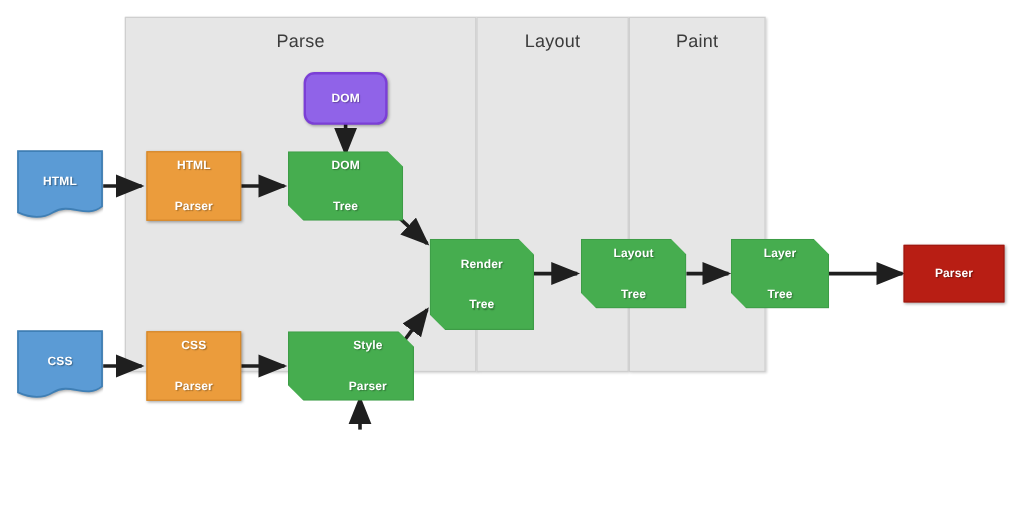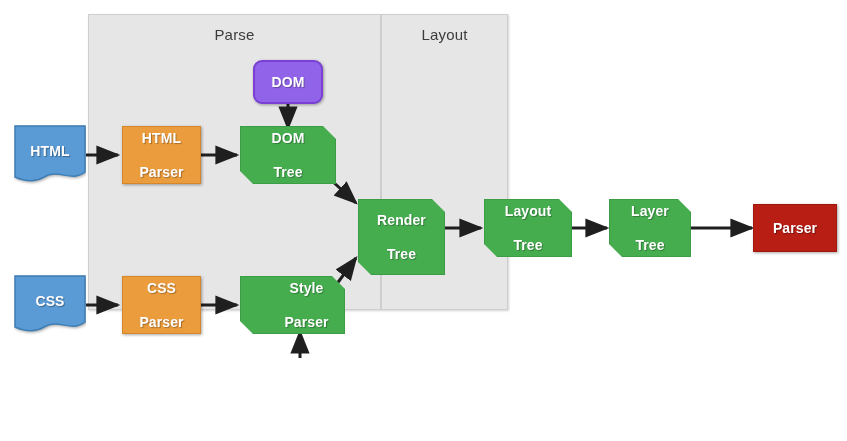--- a/index.html
+++ b/index.html
@@ -14,21 +14,21 @@
     overflow: hidden;
   }
   #stage {
     position: relative;
     width: 847px;
     height: 441px;
   }
   
   .lanes {
     position: absolute;
-    left: 88px;
+    left: 104px;
     top: 14px;
     width: 654px;
     height: 296px;
   }
   .lane {
     position: absolute;
     top: 0;
     bottom: 0;
     background: #e6e6e6;
     border: 1px solid #cfcfcf;
@@ -47,21 +47,21 @@
   }
   
   .node {
     position: absolute;
     box-sizing: border-box;
     display: flex;
     align-items: center;
     justify-content: center;
     text-align: center;
     color: #ffffff;
-    font-size: 14px;
+    font-size: 10px;
     line-height: 17px;
     font-weight: bold;
     letter-spacing: .1px;
     filter: drop-shadow(1px 1px 1.5px rgba(0,0,0,0.35));
   }
   .node span { display: block; position: relative; z-index: 2; }
 
   
   .doc {
     background: transparent;
@@ -122,20 +122,23 @@
   <div class="lanes">
 
     <div class="lane" style="left:0px; width:293px;">
       <div class="lane-title">Parse</div>
     </div>
 
     <div class="lane" style="left:293px; width:127px;">
       <div class="lane-title">Layout</div>
     </div>
 
+    <div class="lane" style="left:420px; width:114px;">
+      <div class="lane-title">Paint</div>
+    </div>
 
   </div>
 
   <svg id="arrows" viewBox="0 0 847 441" width="847" height="441">
     <defs>
       <marker id="ah" markerWidth="9" markerHeight="9" refX="7.2" refY="3.2" orient="auto" markerUnits="strokeWidth">
         <path d="M0,0 L8,3.2 L0,6.4 z" fill="#1f1f1f"></path>
       </marker>
     </defs>
     <g stroke="#1f1f1f" stroke-width="3" fill="none" marker-end="url(#ah)">

